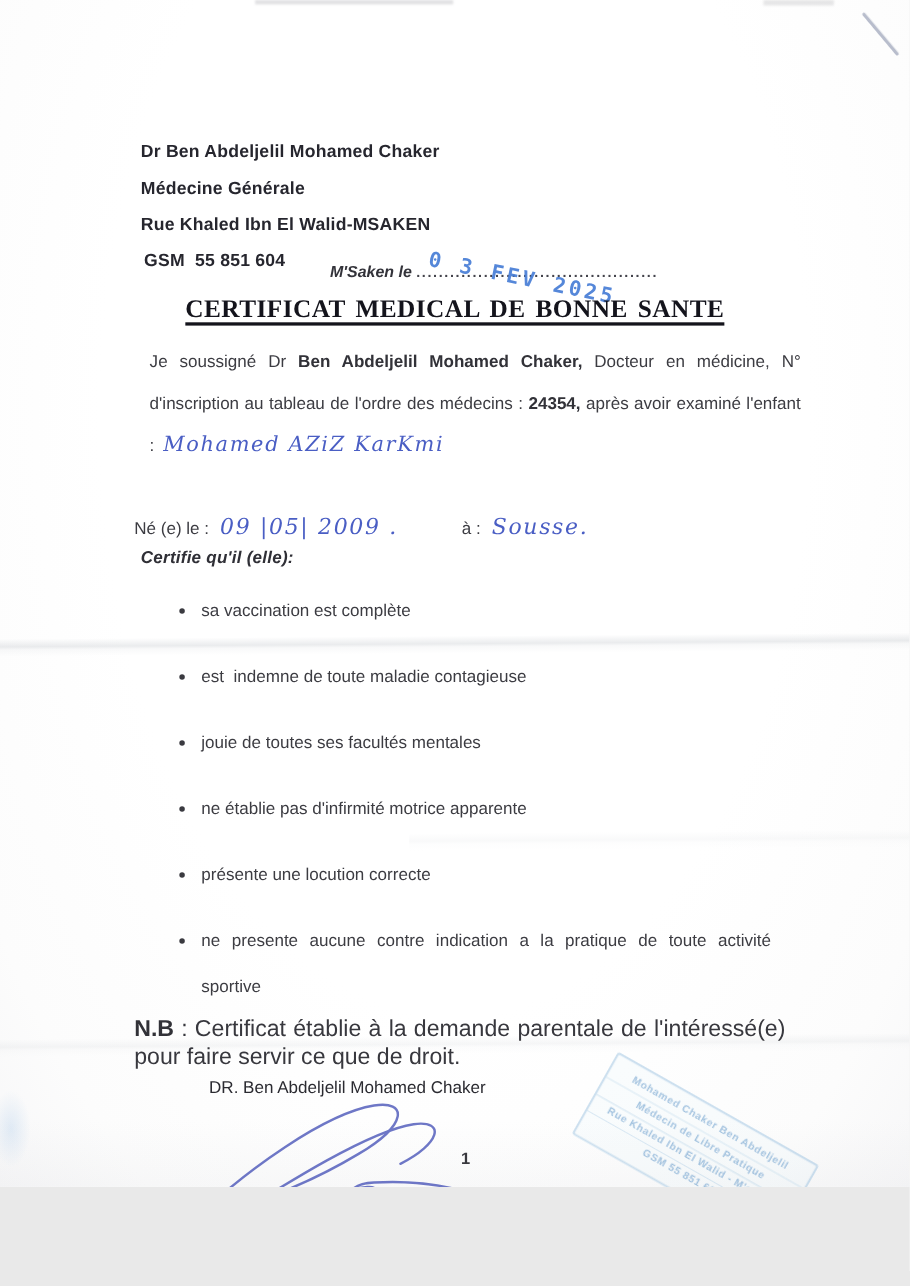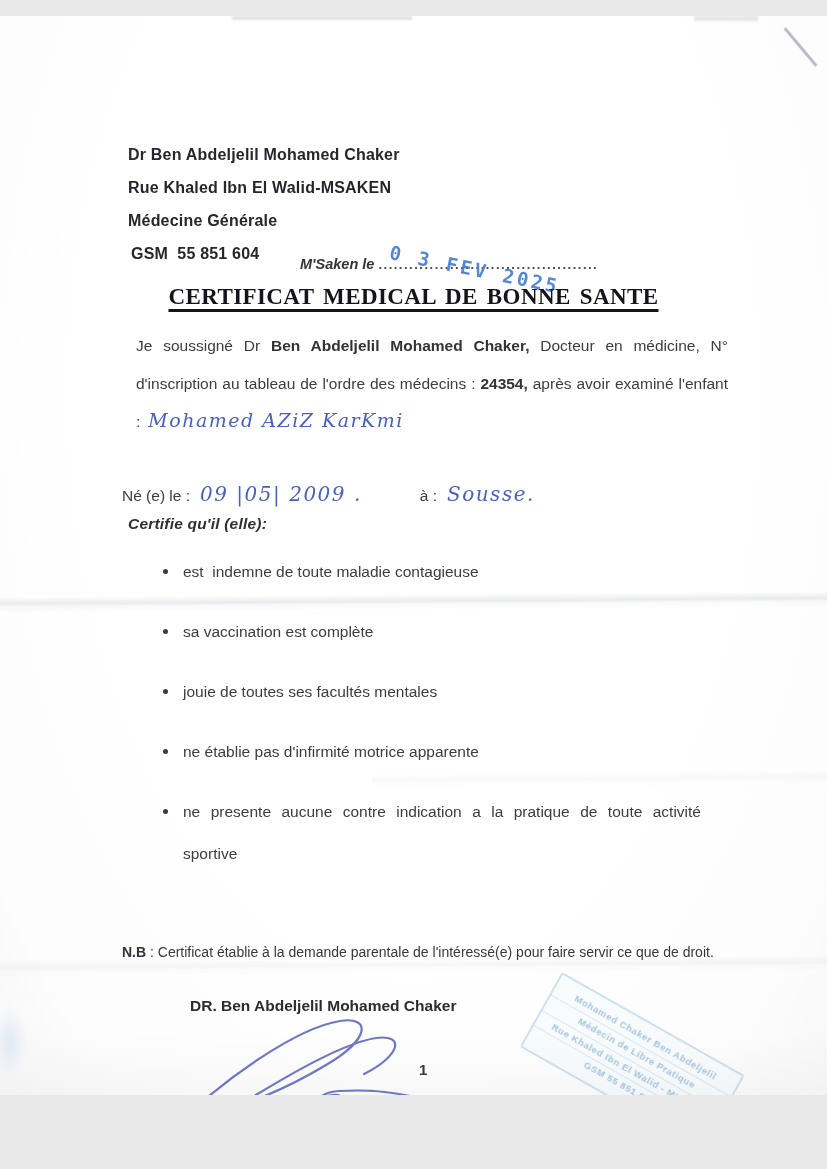--- a/index.html
+++ b/index.html
@@ -1,17 +1,17 @@
 <!DOCTYPE html>
 <html><head>
 <meta charset="utf-8">
 <style>
   html,body{margin:0;padding:0;background:#e9e9e9;}
   .page{
-    position:relative; width:827px; height:1079px; margin:16px auto;
+    position:relative; width:827px; height:1079px; margin:0 auto;
     background:#ffffff;
     background-image: radial-gradient(ellipse at 50% 35%, #ffffff 55%, #fcfcfc 85%, #f7f7f8 100%);
     overflow:hidden;
     font-family:"Liberation Sans", sans-serif;
     color:#3c3c42;
   }
   
   .letterhead{position:absolute; left:128px; top:122px; font-weight:700; font-size:16px; line-height:33px; color:#26262e; letter-spacing:.2px;}
   .letterhead .phone{padding-left:3px;}
   
@@ -44,22 +44,22 @@
   .birthline .place-label{margin-left:58px; font-size:15.5px;}
   .certify{position:absolute; left:128px; top:499px; font-weight:700; font-style:italic; font-size:15.5px; color:#2f2f36; letter-spacing:.2px;}
   
   .bullets{position:absolute; left:161px; top:546px; width:540px;}
   .bullet-row{display:flex; margin-bottom:41px; font-size:15.5px; line-height:19px; color:#3c3c42;}
   .bullet-dot{flex:0 0 auto; width:5px; height:5px; border-radius:50%; background:#3a3a40; margin:7px 15px 0 2px;}
   .bullet-row .btxt{flex:1;}
   .stretch{text-align:justify; text-align-last:justify; width:528px;}
   .bullet-cont{margin:24px 0 0 22px; font-size:15.5px; color:#3c3c42;}
   
-  .nb{position:absolute; left:122px; top:924px; width:592px; text-align:justify; font-size:14px; line-height:24.5px; color:#38383e;}
-  .dr-name{position:absolute; left:190px; top:981px; font-weight:700; font-size:15.5px; color:#2b2b31;}
+  .nb{position:absolute; left:122px; top:924px; width:592px; text-align:justify; font-size:21px; line-height:24.5px; color:#38383e;}
+  .dr-name{position:absolute; left:190px; top:981px; font-weight:400; font-size:15.5px; color:#2b2b31;}
   .signature{position:absolute; left:168px; top:996px;}
   .pagenum{position:absolute; left:419px; top:1045px; font-size:15px; font-weight:700; color:#38383e;}
   
   .stamp{
     position:absolute; left:562px; top:956px; width:206px; height:82px;
     transform:rotate(29.5deg); transform-origin:left top;
     border:2px solid rgba(125,175,215,.35); border-radius:3px;
     background:rgba(215,238,250,.12);
     display:flex; flex-direction:column; justify-content:center;
     text-align:center; filter:blur(.4px);
@@ -94,22 +94,22 @@
   <div class="top-smudge-b"></div>
   <div class="pen-mark"></div>
   <div class="crease crease-1"></div>
   <div class="crease crease-3"></div>
   <div class="crease crease-2"></div>
   <div class="bottom-wash"></div>
   <div class="corner-tint"></div>
 
   <div class="letterhead">
     <div>Dr Ben Abdeljelil Mohamed Chaker</div>
+    <div>Médecine Générale</div>
     <div>Rue Khaled Ibn El Walid-MSAKEN</div>
-    <div>Médecine Générale</div>
     <div class="phone">GSM&nbsp; 55 851 604</div>
   </div>
 
   <div class="dateline">
     <span>M'Saken le</span>
     <span class="dots">...........................................</span>
   </div>
   <div class="datestamp">0 3  FEV 2025</div>
 
   <div class="title">CERTIFICAT MEDICAL DE BONNE SANTE</div>
@@ -120,33 +120,37 @@
 
   <div class="birthline">
     <span>Né (e) le :</span><span class="hand">09 |05| 2009 .</span><span class="place-label">à :</span><span class="hand">Sousse.</span>
   </div>
 
   <div class="certify">Certifie qu'il (elle):</div>
 
   <div class="bullets">
     <div class="bullet-row">
       <span class="bullet-dot"></span>
-      <span class="btxt">est&nbsp; indemne de toute maladie contagieuse</span>
+      <span class="btxt">sa vaccination est complète</span>
     </div>
     <div class="bullet-row">
       <span class="bullet-dot"></span>
-      <span class="btxt">sa vaccination est complète</span>
+      <span class="btxt">est&nbsp; indemne de toute maladie contagieuse</span>
     </div>
     <div class="bullet-row">
       <span class="bullet-dot"></span>
       <span class="btxt">jouie de toutes ses facultés mentales</span>
     </div>
     <div class="bullet-row">
       <span class="bullet-dot"></span>
       <span class="btxt">ne établie pas d'infirmité motrice apparente</span>
+    </div>
+    <div class="bullet-row">
+      <span class="bullet-dot"></span>
+      <span class="btxt">présente une locution correcte</span>
     </div>
     <div class="bullet-row" style="margin-bottom:0;">
       <span class="bullet-dot"></span>
       <span class="btxt stretch">ne presente aucune contre indication a la pratique de toute activité</span>
     </div>
     <div class="bullet-cont">sportive</div>
   </div>
 
   <div class="nb">
     <span class="bold">N.B</span><span> : Certificat établie à la demande parentale de l'intéressé(e) pour faire servir ce que de droit.</span>

